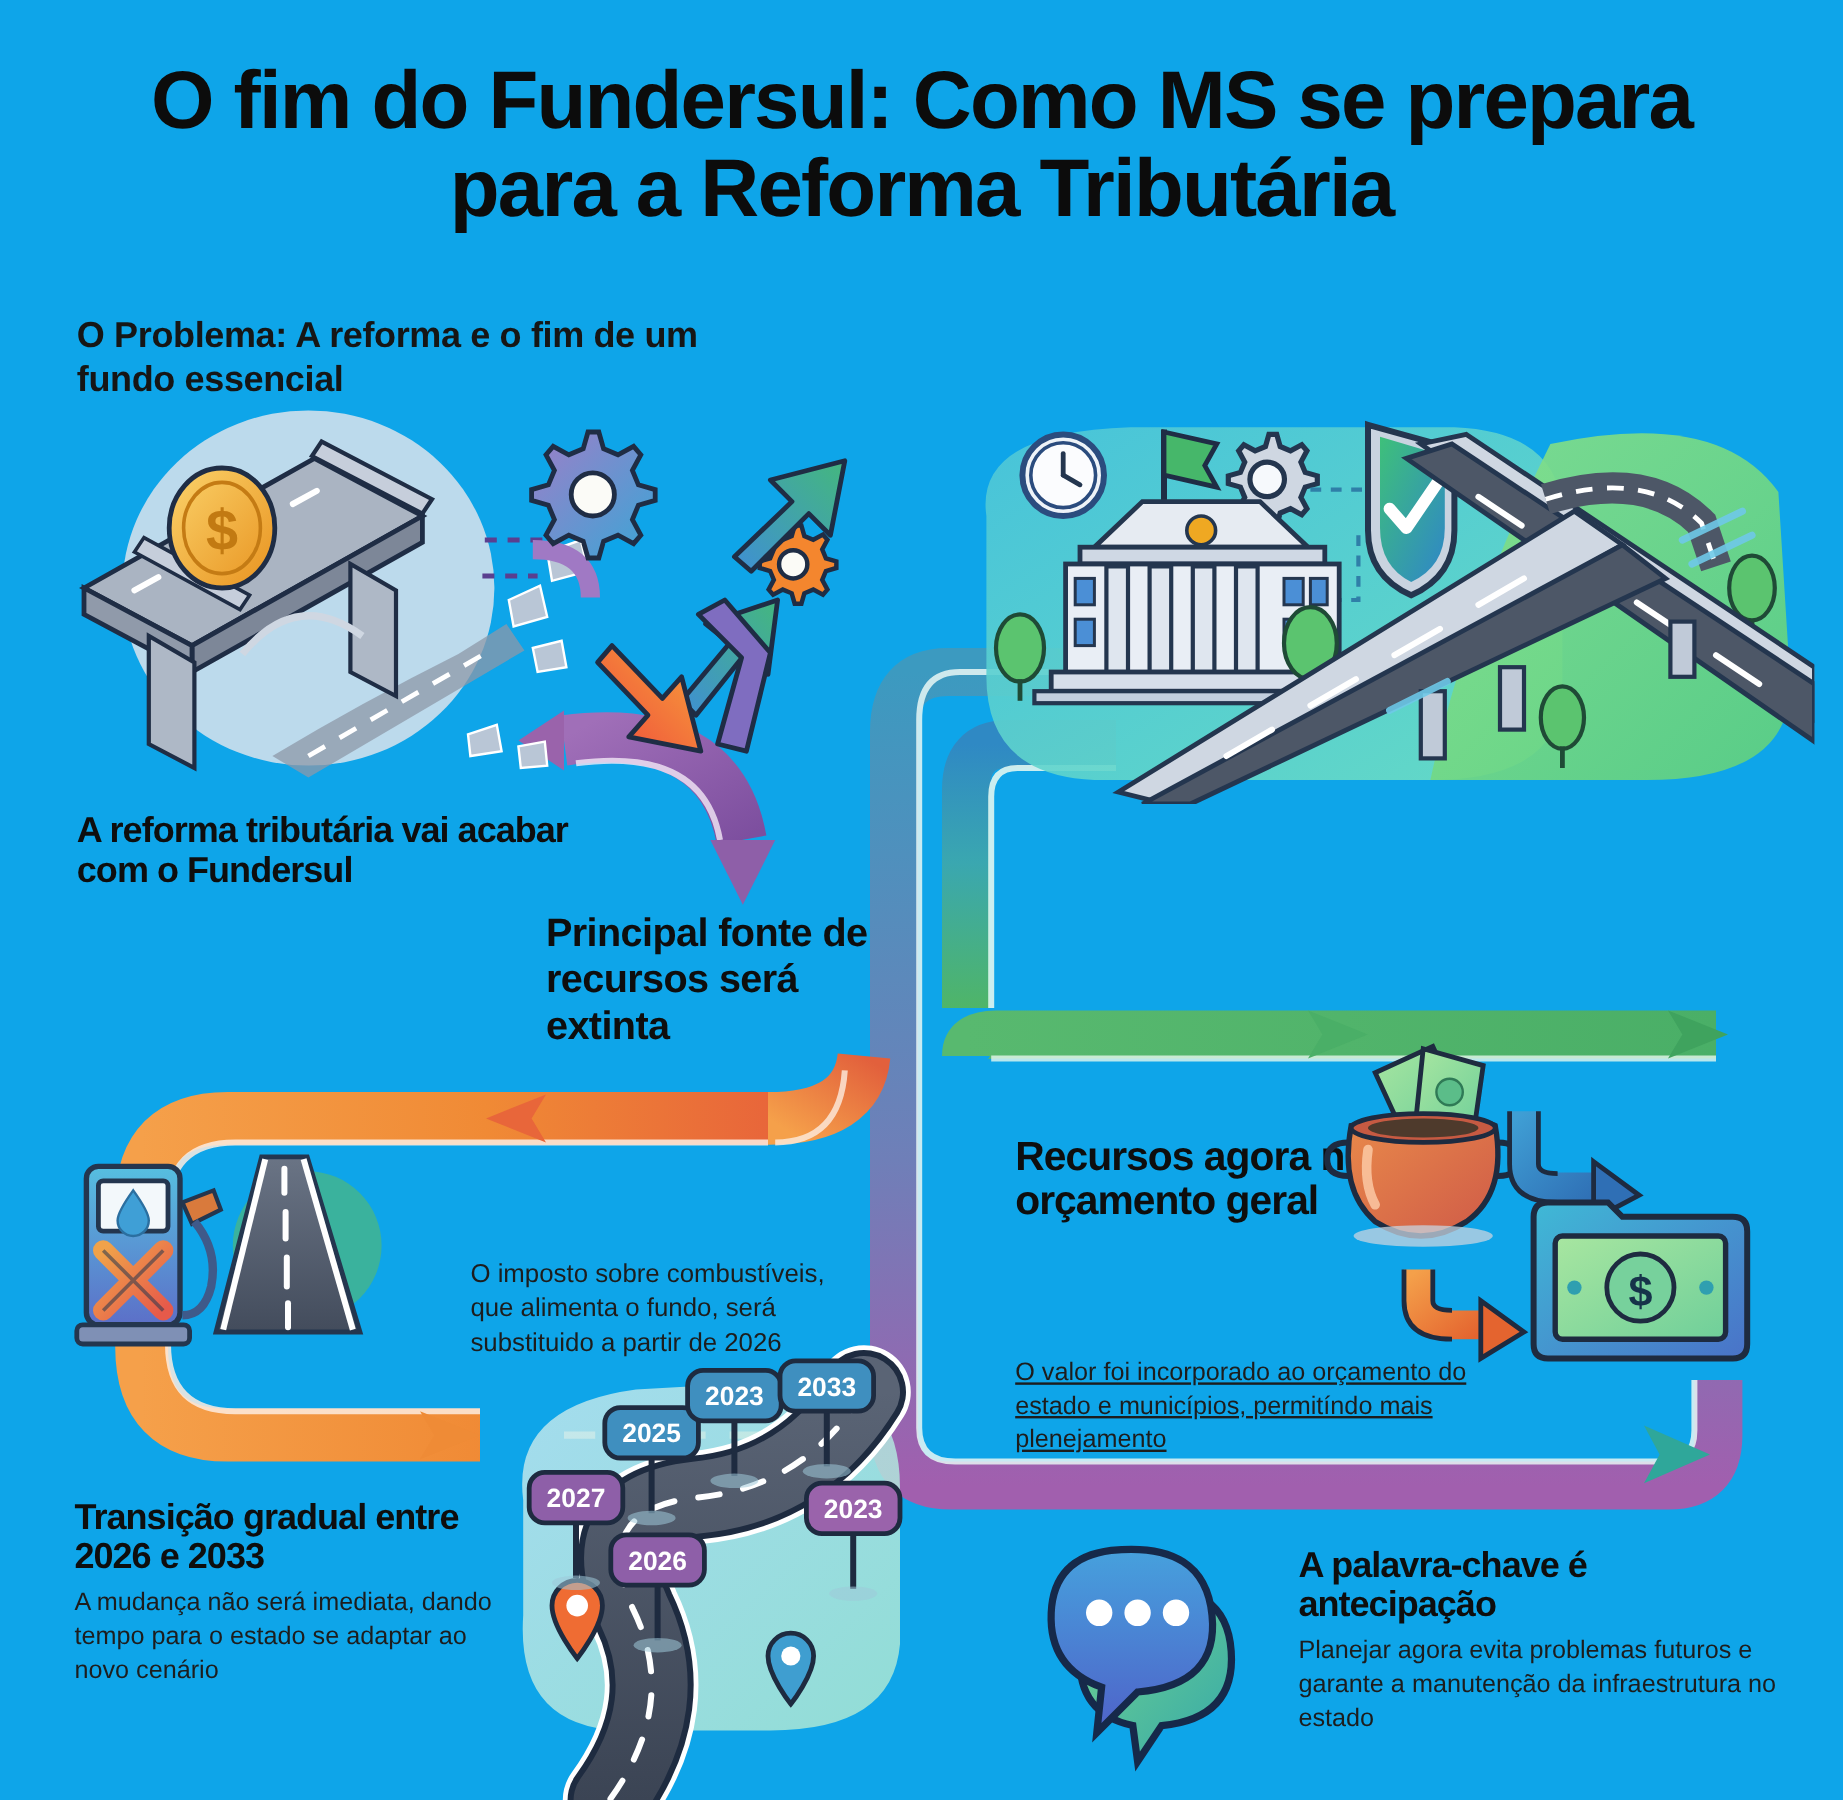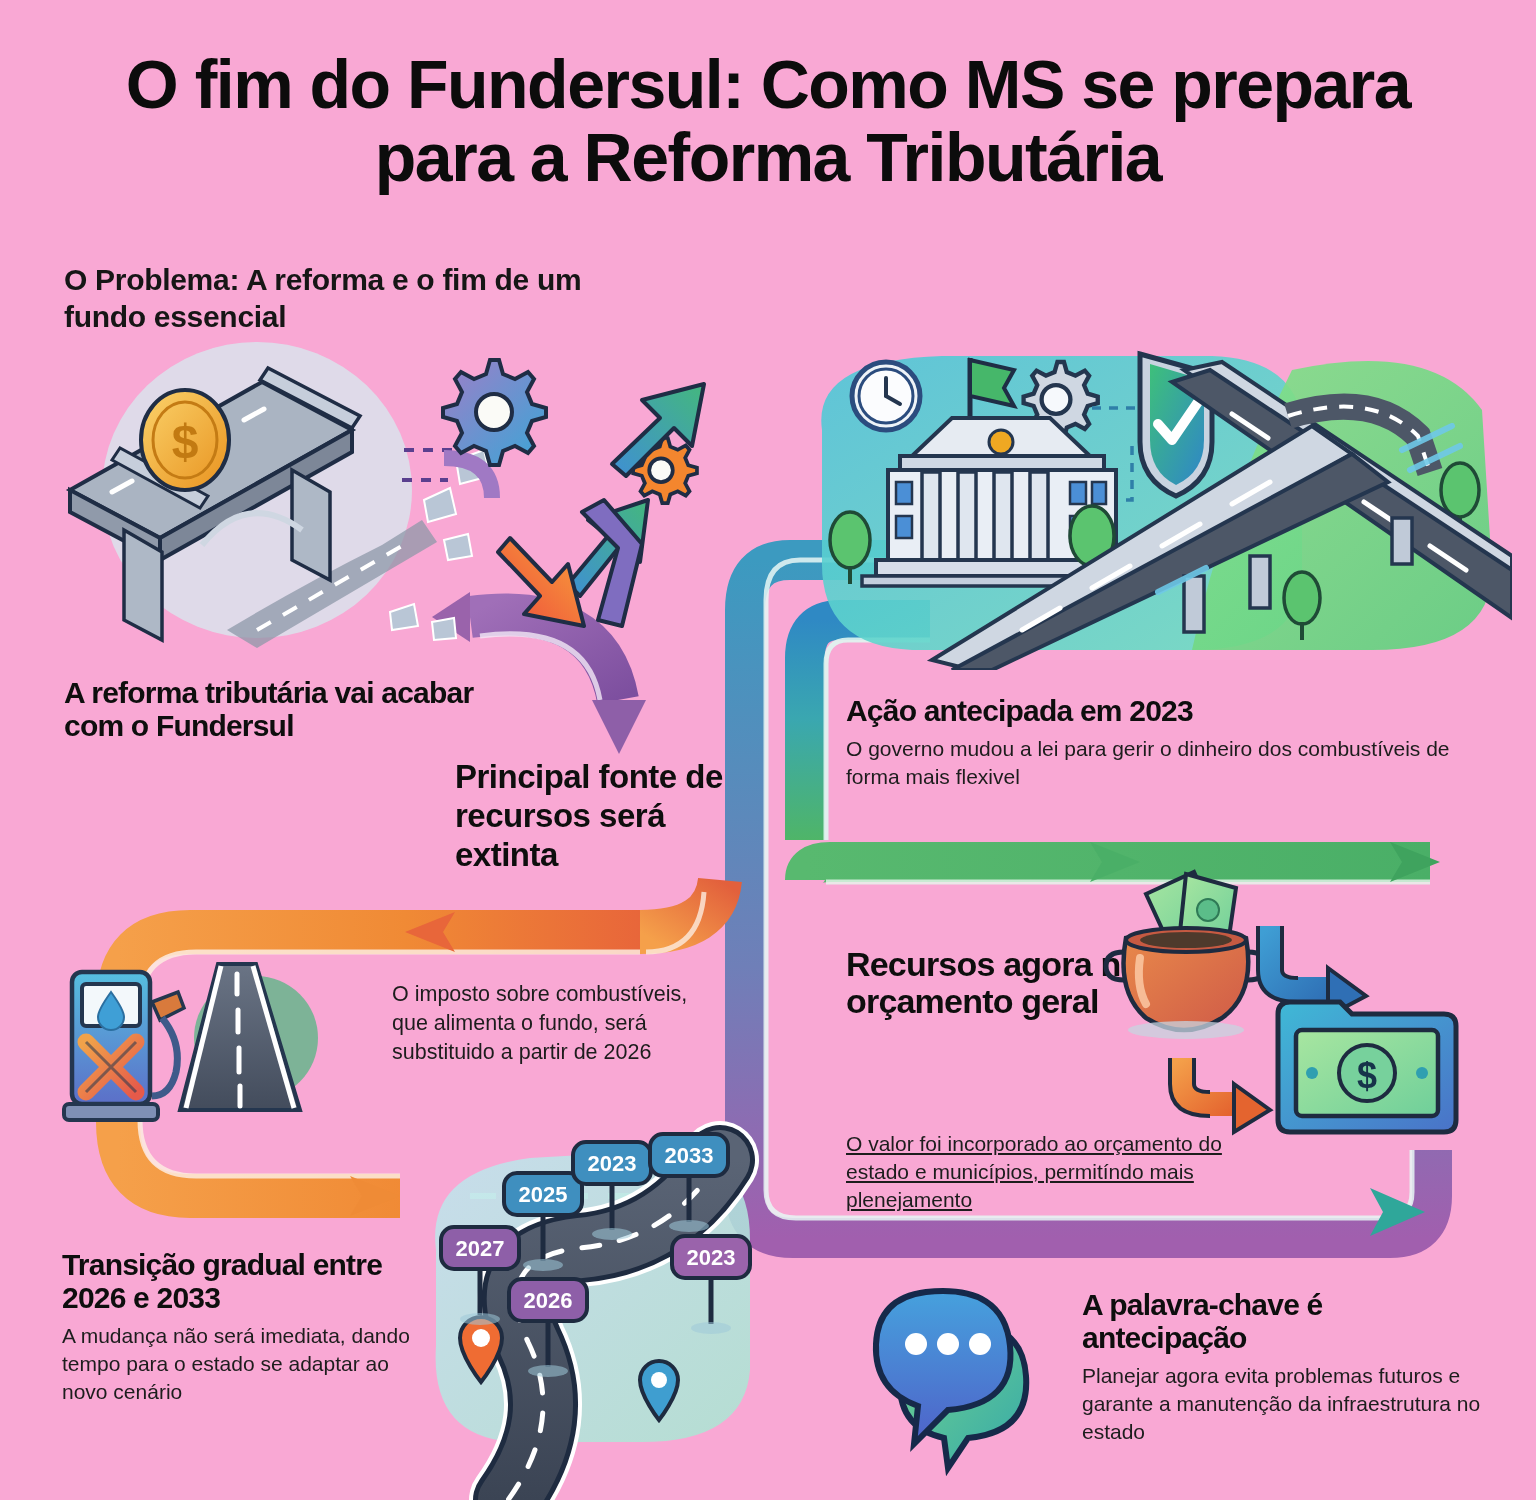--- a/index.html
+++ b/index.html
@@ -2,21 +2,21 @@
 <html><head>
 <meta charset="utf-8">
 <style>
   * { box-sizing: border-box; margin: 0; padding: 0; }
   html, body {
     width: 1536px; height: 1500px;
     background: #fbfbf7;
     font-family: "Liberation Sans", sans-serif;
     overflow: hidden;
   }
-  #stage { position: relative; width: 1536px; height: 1500px; background: #f9a8d4; }
+  #stage { position: relative; width: 1536px; height: 1500px; background: #0ea5e9; }
 
   .abs { position: absolute; }
 
   
   #title {
     left: 0; top: 48px; width: 1536px;
     text-align: center;
     font-size: 68px; font-weight: 700; line-height: 1.08;
     letter-spacing: -1.5px;
     color: #0c0c0c;
@@ -387,21 +387,21 @@
       <path d="M 193 16 L 234 158" stroke="#ffffff" stroke-width="5"></path>
       <g stroke="#ffffff" stroke-width="5" stroke-linecap="round">
         <line x1="177" y1="24" x2="177" y2="44"></line>
           <line x1="178" y1="60" x2="178" y2="82"></line>
         <line x1="179" y1="98" x2="179" y2="122"></line>
           <line x1="180" y1="136" x2="180" y2="156"></line>
       </g>
     </g>
   </svg>
 
-  <div class="abs note-body" style="left:392px; top:980px; width:320px;">O imposto sobre combustíveis, que alimenta o fundo, será substituido a partir de 2026</div>
+  <div class="abs note-body" style="left:392px; top:1047px; width:320px;">O imposto sobre combustíveis, que alimenta o fundo, será substituido a partir de 2026</div>
 
   <svg class="art" style="left:420px; top:1120px;" width="340" height="380" viewBox="0 0 340 380">
     <defs>
       <linearGradient id="tlBlob" x1="0" y1="0" x2="1" y2="1">
         <stop offset="0%" stop-color="#bfe6ef"></stop>
           <stop offset="100%" stop-color="#a9e7d2"></stop>
       </linearGradient>
       <linearGradient id="roadTL" x1="0" y1="0" x2="0" y2="1">
         <stop offset="0%" stop-color="#5a6475"></stop>
           <stop offset="100%" stop-color="#3b4454"></stop>
@@ -463,24 +463,20 @@
           <text x="711" y="1265" class="pin-text">2023</text>
         </g>
       </g>
   </svg>
 
   <div class="abs" style="left:62px; top:1248px; width:350px;">
     <div class="blk-title">Transição gradual entre 2026 e 2033</div>
     <div class="blk-body">A mudança não será imediata, dando tempo para o estado se adaptar ao novo cenário</div>
   </div>
 
-  <div class="abs" style="left:846px; top:694px; width:620px;">
-    <div class="blk-title">Ação antecipada em 2023</div>
-    <div class="blk-body">O governo mudou a lei para gerir o dinheiro dos combustíveis de forma mais flexivel</div>
-  </div>
 
   <div class="abs" style="left:846px; top:946px; width:300px;">
     <div class="blk-title sm">Recursos agora no orçamento geral</div>
   </div>
   <div class="abs blk-body" style="left:846px; top:1122px; width:410px;text-decoration:underline;">O valor foi incorporado ao orçamento do estado e municípios, permitíndo mais plenejamento</div>
 
   <svg class="art" style="left:1090px; top:862px;" width="380" height="300" viewBox="0 0 380 300">
     <defs>
       <linearGradient id="potG" x1="0" y1="0" x2="1" y2="1">
         <stop offset="0%" stop-color="#e98a4a"></stop>

